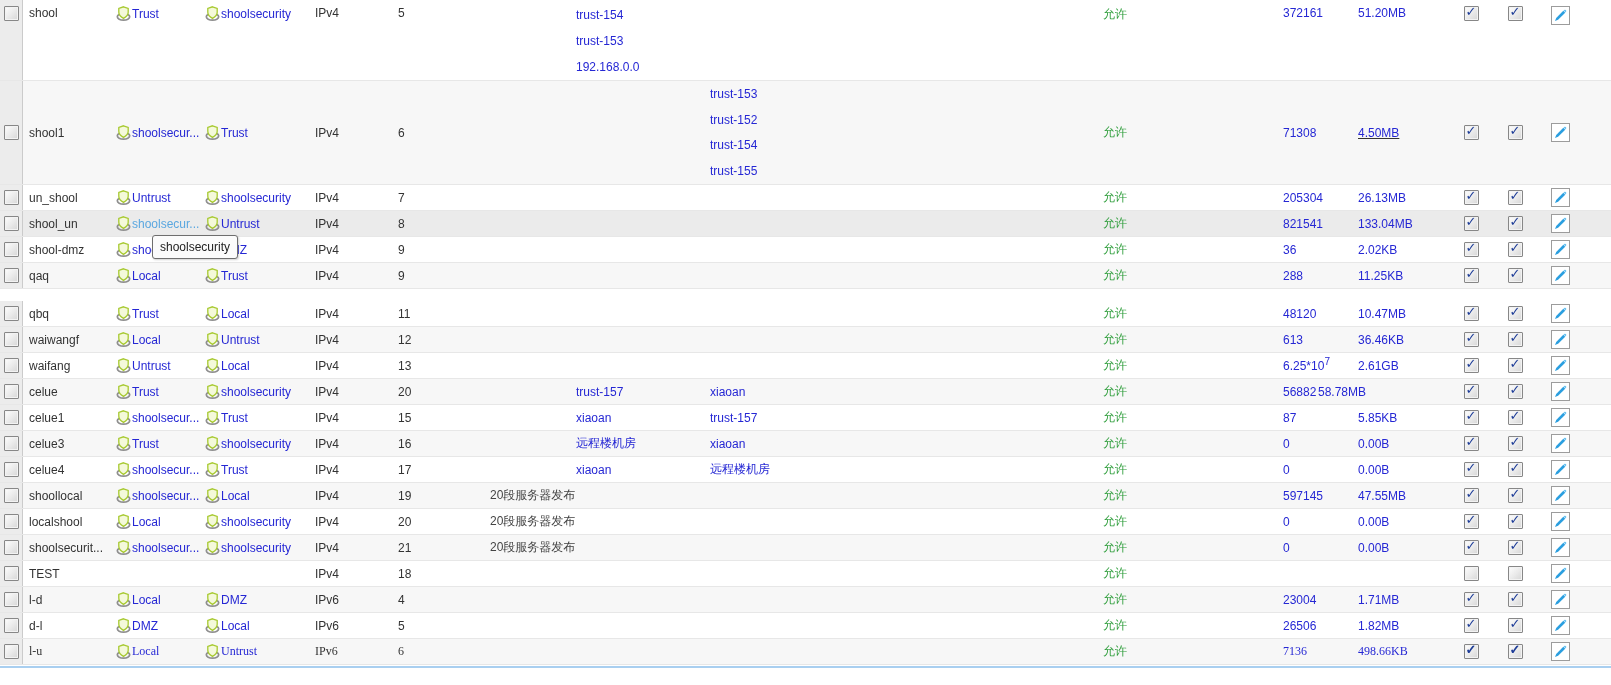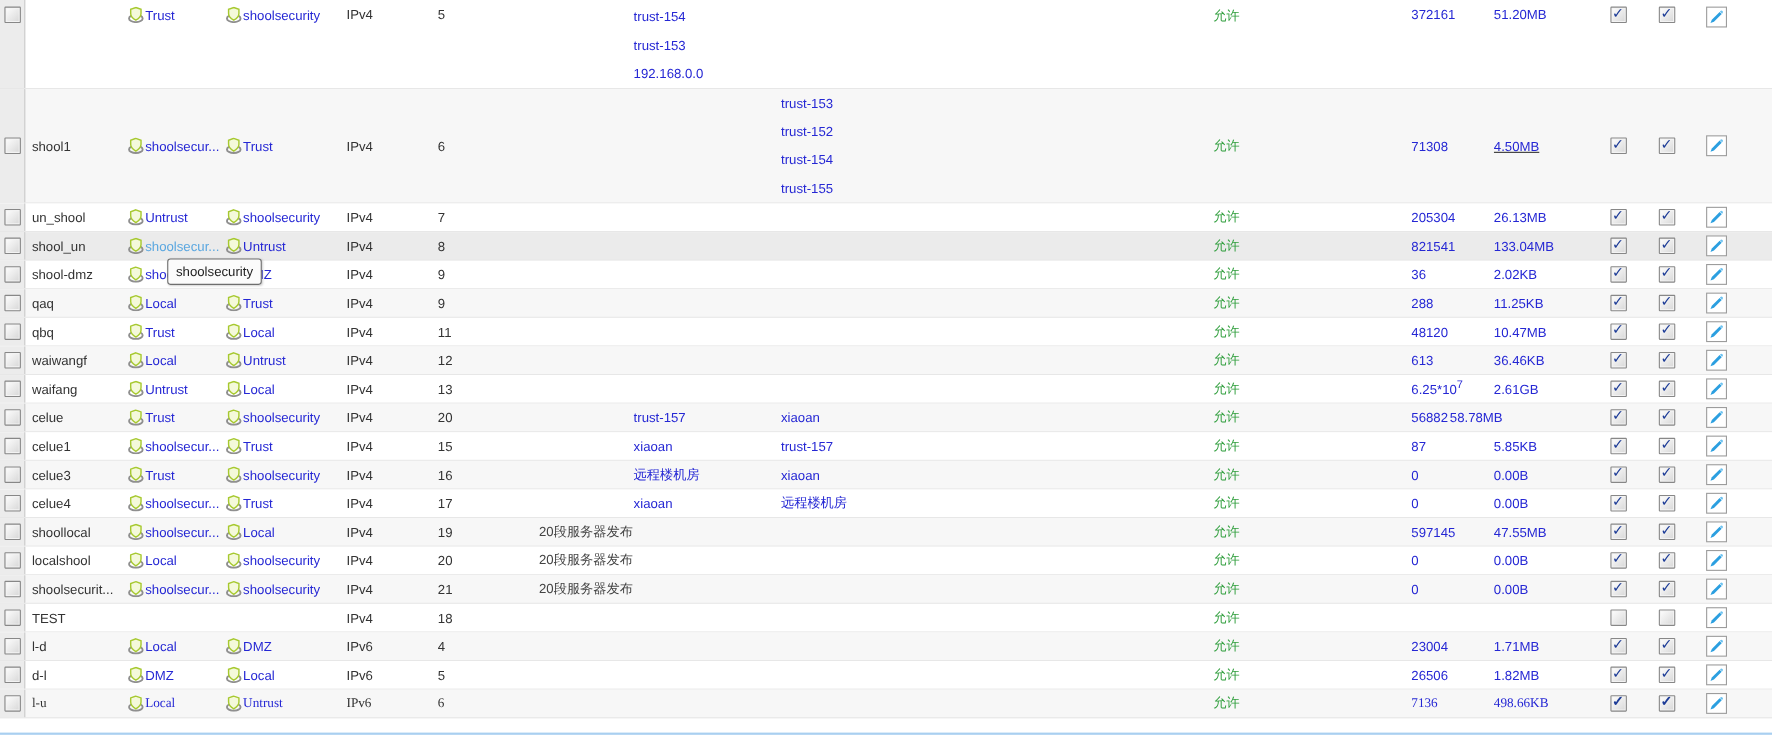--- a/index.html
+++ b/index.html
@@ -32,20 +32,23 @@
 </style>
 </head>
 <body>
 
 <div id="app">
   <div id="rows">
       <div class="row vtop" style="height: 81px;">
         <div class="cell gutter">
           <span class="cb"></span>
         </div>
+        <div class="cell " style="left: 29px; width: 86px;">
+          <span>shool</span>
+        </div>
         <div class="cell " style="left: 116px; width: 88px;">
           <span class="zonewrap">
             <svg width="15" height="15" viewBox="0 0 15 15">
               <ellipse cx="7.5" cy="10.8" rx="6.2" ry="3.3" fill="none" stroke="#8f8f8f" stroke-width="1.7"></ellipse>
               <path d="M7.5 0.8 L12.2 2.5 V6.2 C12.2 9 10.2 10.9 7.5 12.4 C4.8 10.9 2.8 9 2.8 6.2 V2.5 Z" fill="#f4f9da" stroke="#a7c930" stroke-width="1.3"></path>
             </svg>
             <span class="link">Trust</span>
           </span>
         </div>
         <div class="cell " style="left: 205px; width: 112px;">
@@ -380,21 +383,21 @@
         </div>
         <div class="cell center" style="left: 1538px; width: 44px;">
           <span class="editbox">
             <svg width="13" height="13" viewBox="0 0 13 13">
               <path d="M1 12 L2.2 8.9 L9.3 1.8 L11.2 3.7 L4.1 10.8 Z" fill="#2b9fe0"></path>
               <path d="M10 1.1 a1.25 1.25 0 0 1 1.9 1.9 l-0.4 0.4 -1.9 -1.9 Z" fill="#6cc2f0"></path>
             </svg>
           </span>
         </div>
       </div>
-      <div class="row" style="height: 26px;">
+      <div class="row" style="height: 26px; margin-top: 12px;">
         <div class="cell gutter">
           <span class="cb"></span>
         </div>
         <div class="cell " style="left: 29px; width: 86px;">
           <span>qbq</span>
         </div>
         <div class="cell " style="left: 116px; width: 88px;">
           <span class="zonewrap">
             <svg width="15" height="15" viewBox="0 0 15 15">
               <ellipse cx="7.5" cy="10.8" rx="6.2" ry="3.3" fill="none" stroke="#8f8f8f" stroke-width="1.7"></ellipse>

